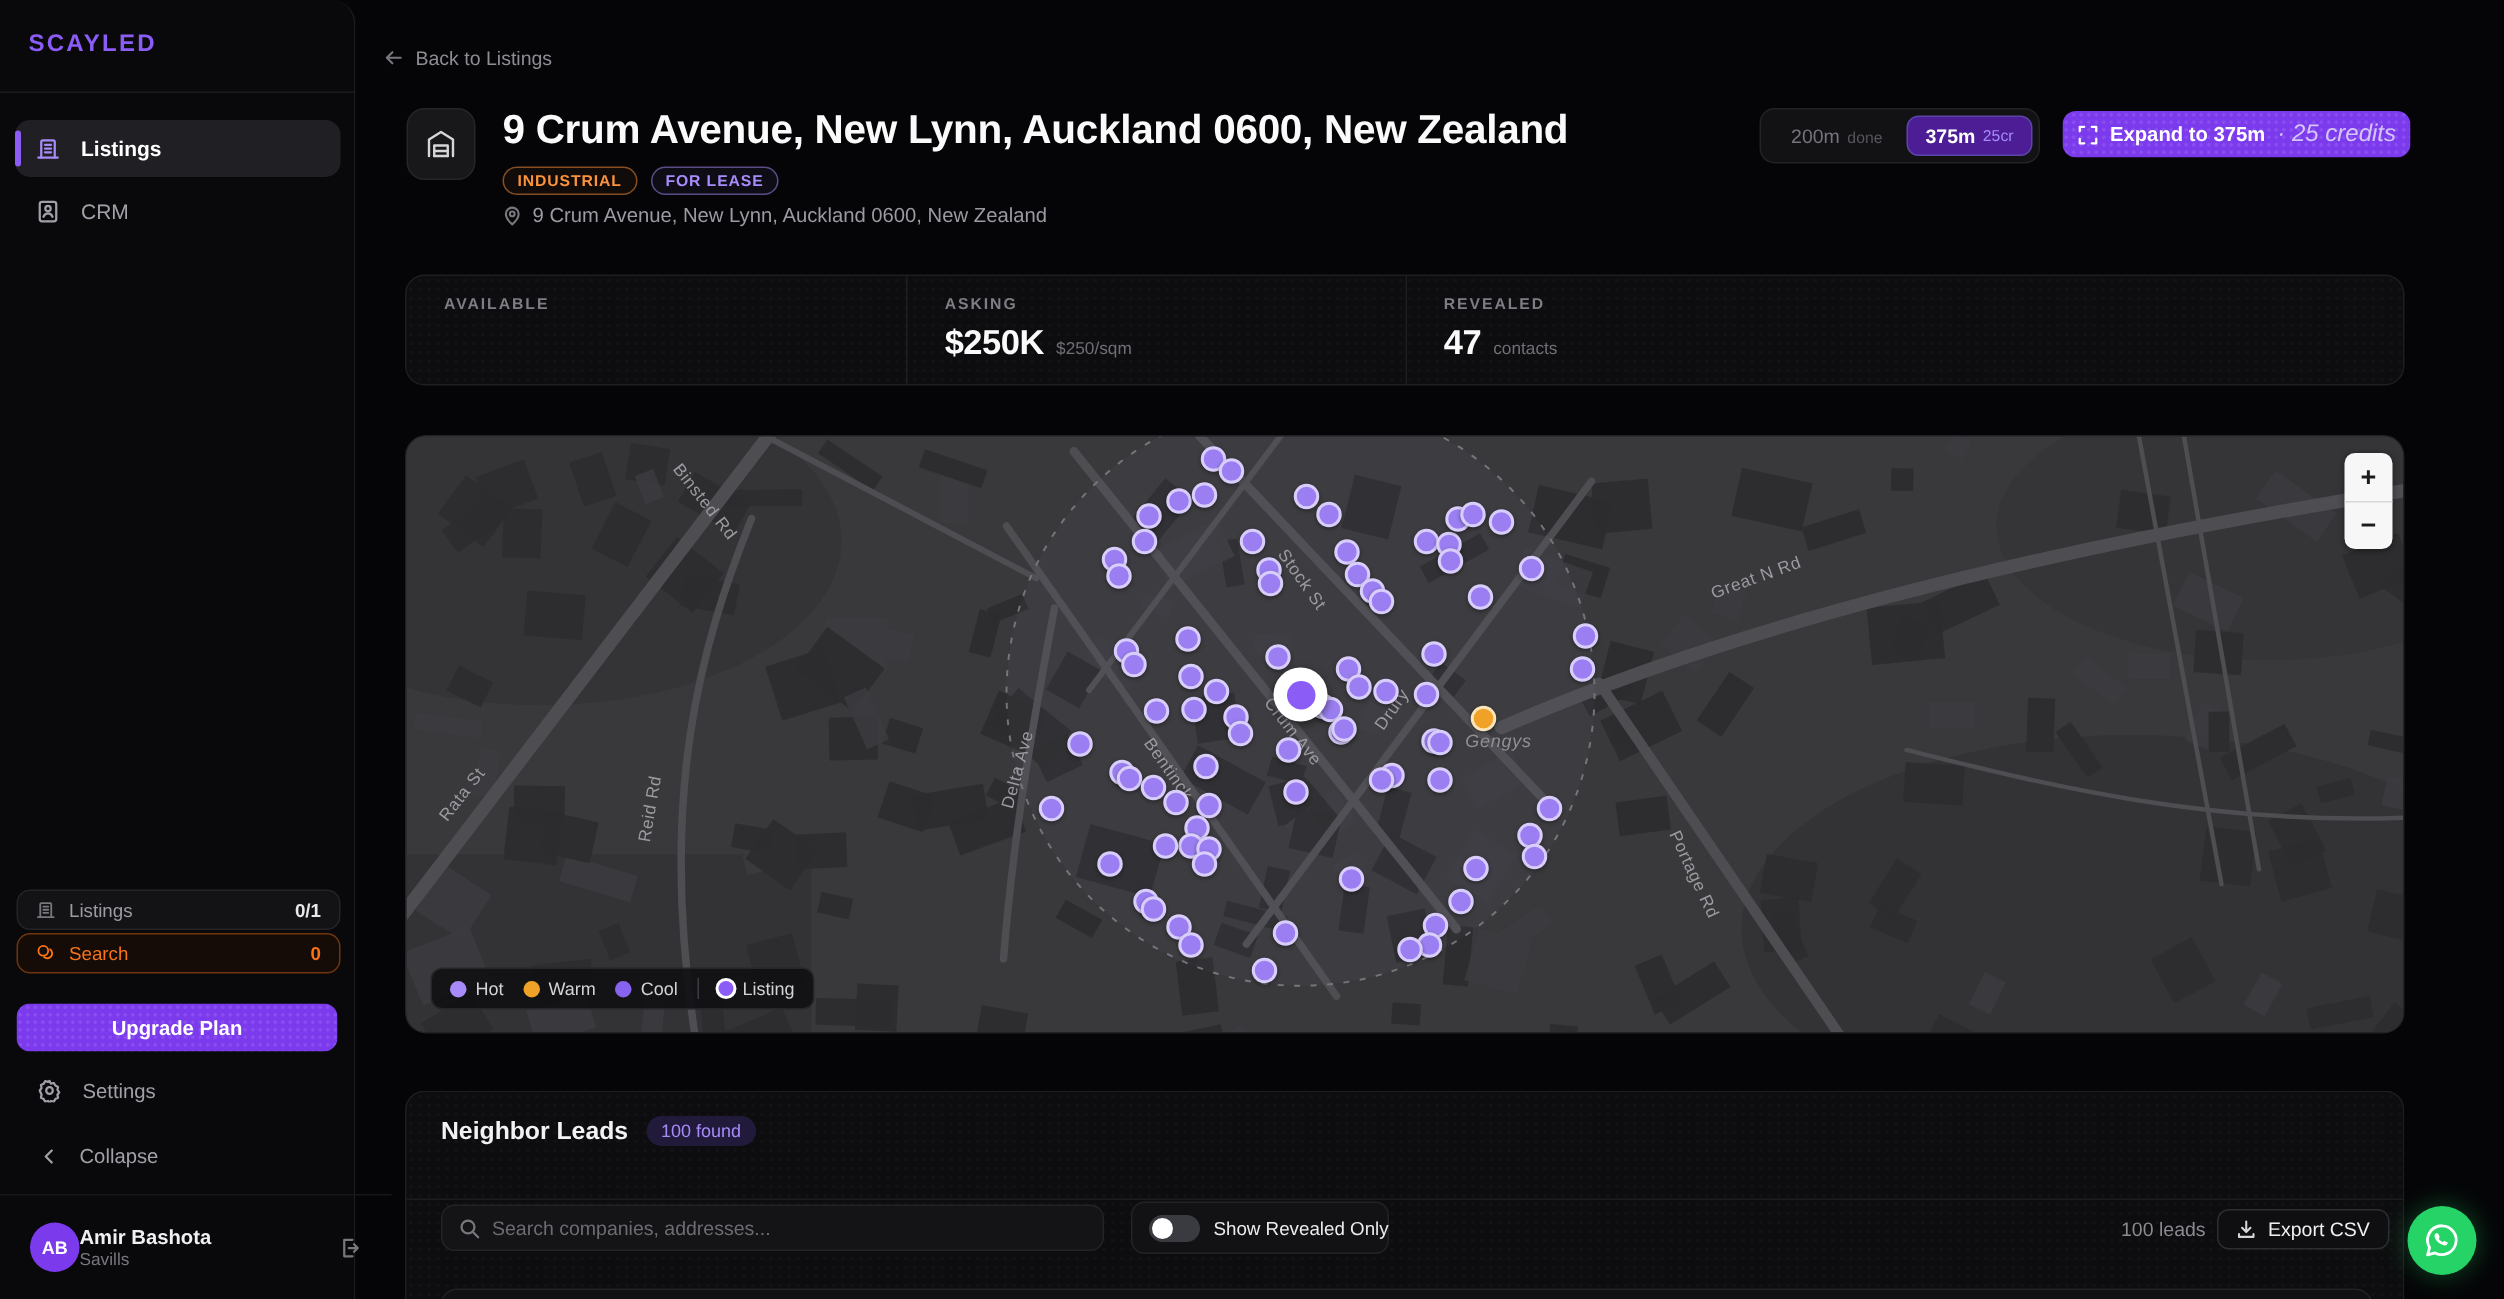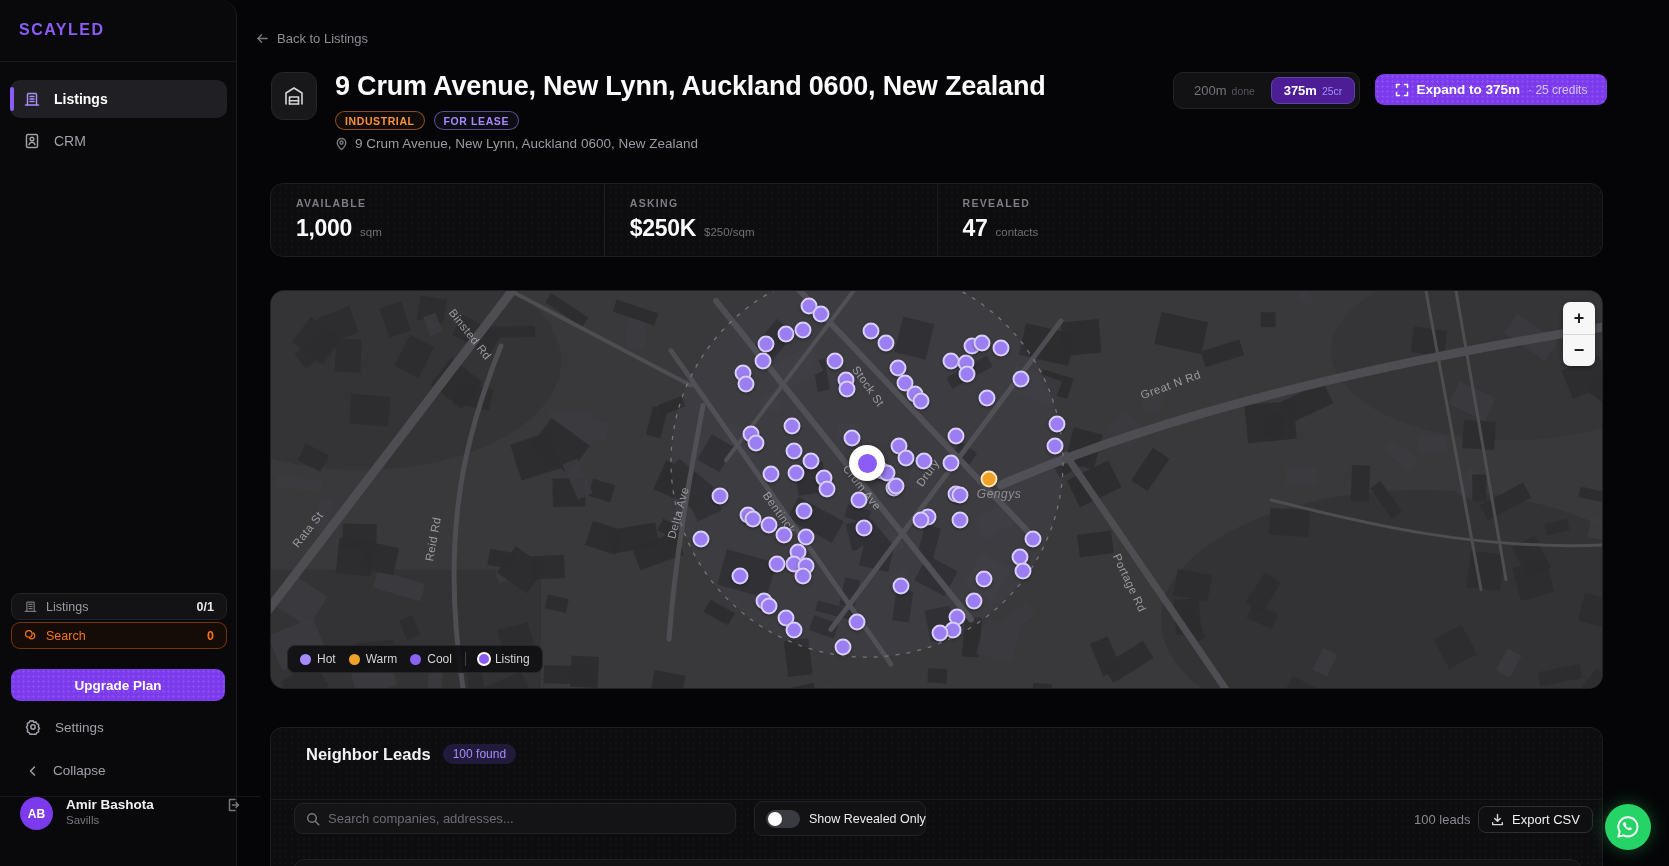--- a/index.html
+++ b/index.html
@@ -23,21 +23,21 @@
          padding:0 12px; gap:9px; font-size:12.5px; background:#131316; border:1px solid #242428; color:#9b9ba3; }
   .pill .grow{ flex:1; }
   .pill.credits{ background:#150c07; border-color:rgba(249,115,22,.4); color:#f97316; }
   .pill .val{ font-weight:bold; color:#e8e8ec; }
   .pill.credits .val{ color:#f97316; }
 
   .btn-upgrade{ position:absolute; left:11px; top:669px; width:214px; height:32px; background:#7c3aed; border-radius:9px;
                 color:#fff; font-size:13.5px; font-weight:bold; display:flex; align-items:center; justify-content:center;
                 background-image:radial-gradient(rgba(255,255,255,.10) 1px, transparent 1.3px); background-size:5px 5px; cursor:pointer; }
   .side-row{ position:absolute; display:flex; align-items:center; gap:14px; color:#a0a0a8; font-size:13.5px; cursor:pointer; }
-  .user{ position:absolute; left:0; top:796px; width:261px; border-top:1px solid #17171b; height:70px; display:flex; align-items:flex-start; padding:0 20px; gap:13px; }
+  .user{ position:absolute; left:0; top:796px; width:261px; border-top:1px solid #17171b; height:70px; display:flex; align-items:center; padding:0 20px; }
   .avatar{ width:33px; height:33px; border-radius:50%; background:#7c3aed; color:#fff; font-size:12px; font-weight:bold;
            display:flex; align-items:center; justify-content:center; }
   .user .name{ font-size:13.5px; color:#f0f0f3; font-weight:bold; }
   .user .org{ font-size:11.5px; color:#77777e; margin-top:2px; }
   .user .grow{ flex:1; }
 
   
   .back{ position:absolute; left:256px; top:31px; display:flex; align-items:center; gap:8px; color:#8d8d95; font-size:13px; cursor:pointer; }
   .tile{ position:absolute; left:271px; top:72px; width:46px; height:48px; background:#18181b; border:1px solid #26262a; border-radius:12px;
          display:flex; align-items:center; justify-content:center; }
@@ -51,21 +51,21 @@
   .segmented{ position:absolute; left:1173px; top:72px; width:187px; height:37px; background:#121215; border:1px solid #232327;
               border-radius:10px; display:flex; align-items:center; padding:0 4px; }
   .seg-done{ flex:1; display:flex; align-items:baseline; justify-content:center; gap:5px; color:#74747c; font-size:13px; cursor:pointer; }
   .seg-done .tag{ font-size:10.5px; color:#55555c; }
   .seg-active{ width:84px; height:27px; background:#4c1d95; border:1px solid #5b46a8; border-radius:8px; display:flex;
                align-items:center; justify-content:center; gap:5px; color:#fff; font-size:13px; font-weight:bold; cursor:pointer; }
   .seg-active .tag{ font-size:10.5px; font-weight:normal; color:#a78bfa; }
   .btn-expand{ position:absolute; left:1375px; top:74px; width:232px; height:31px; background:#7c3aed; border-radius:9px;
                display:flex; align-items:center; justify-content:center; gap:8px; color:#fff; font-size:13.5px; font-weight:bold;
                background-image:radial-gradient(rgba(255,255,255,.10) 1px, transparent 1.3px); background-size:5px 5px; cursor:pointer; }
-  .btn-expand .credits{ font-weight:normal; font-size:12px; color:#d4c5fa; }
+  .btn-expand .credits{ font-weight:normal; font-size:16px; color:#d4c5fa;font-style:italic; }
 
   
   .card{ position:absolute; background:#0d0d0f; border:1px solid #1e1e22; border-radius:13px;
          background-image:radial-gradient(rgba(255,255,255,.022) 1px, transparent 1.2px); background-size:6px 6px; }
   .stats{ left:270px; top:183px; width:1333px; height:74px; display:grid; grid-template-columns:1fr 1fr 1fr 1fr; }
   .stat{ padding:13px 0 0 25px; }
   .stat + .stat{ border-left:1px solid #1e1e22; }
   .stat .lbl{ font-size:10.5px; letter-spacing:1.3px; color:#7d7d85; font-weight:bold; }
   .stat.hl .lbl{ color:#d9d9de; }
   .stat .row{ margin-top:6px; display:flex; align-items:baseline; gap:8px; }
@@ -89,21 +89,21 @@
   .legend .dot{ width:11px; height:11px; border-radius:50%; }
   .legend .dot.ring{ box-shadow:0 0 0 2px #fff; width:10px; height:10px; }
   .legend .sep{ width:1px; height:14px; background:#3c3c42; }
   .zoomctl{ position:absolute; right:7px; top:11px; width:32px; height:64px; background:#f7f7f7; border-radius:7px;
             box-shadow:0 1px 4px rgba(0,0,0,.4); display:flex; flex-direction:column; overflow:hidden; }
   .zoomctl button{ flex:1; border:none; background:transparent; font-size:18px; font-weight:bold; color:#1c1c1c; cursor:pointer; line-height:1; }
   .zoomctl .zsep{ height:1px; background:#d8d8d8; }
 
   
   .leads-card{ left:270px; top:727px; width:1333px; height:139px; border-bottom:none; border-bottom-left-radius:0; border-bottom-right-radius:0; }
-  .lc-head{ position:absolute; left:35px; top:16px; display:flex; align-items:center; gap:12px; }
+  .lc-head{ position:absolute; left:23px; top:16px; display:flex; align-items:center; gap:12px; }
   .lc-title{ font-size:16.5px; font-weight:bold; color:#f2f2f5; }
   .lc-badge{ height:20px; padding:0 10px; border-radius:999px; background:#221a3a; color:#a78bfa; font-size:12px;
              display:flex; align-items:center; }
   .lc-div{ position:absolute; left:0; top:71px; width:100%; height:1px; background:#1c1c20; }
   .search{ position:absolute; left:23px; top:75px; width:442px; height:31px; background:#141417; border:1px solid #232327;
            border-radius:9px; display:flex; align-items:center; padding:0 11px; gap:8px; }
   .search input{ flex:1; background:transparent; border:none; outline:none; color:#e4e4e8; font-size:13px; font-family:inherit; }
   .search input::placeholder{ color:#6c6c73; }
   .toggle-wrap{ position:absolute; left:483px; top:73px; width:172px; height:35px; background:#121215; border:1px solid #232327;
                 border-radius:9px; display:flex; align-items:center; padding:0 11px; gap:9px; cursor:pointer; }
@@ -246,24 +246,20 @@
     <svg class="ic" width="14" height="14" viewBox="0 0 14 14" style="stroke:#fff">
         <path d="M1.5 4.5v-3h3M9.5 1.5h3v3M12.5 9.5v3h-3M4.5 12.5h-3v-3"></path>
       </svg>
     <span>Expand to 375m</span>
     <span class="credits">· 25 credits</span>
   </div>
 
   <div class="card stats">
     <div class="stat">
       <div class="lbl">AVAILABLE</div>
-      <div class="row">
-          <span class="val">1,000</span>
-          <span class="unit">sqm</span>
-        </div>
     </div>
     <div class="stat">
       <div class="lbl">ASKING</div>
       <div class="row">
           <span class="val">$250K</span>
           <span class="unit">$250/sqm</span>
         </div>
     </div>
     <div class="stat">
       <div class="lbl">REVEALED</div>

